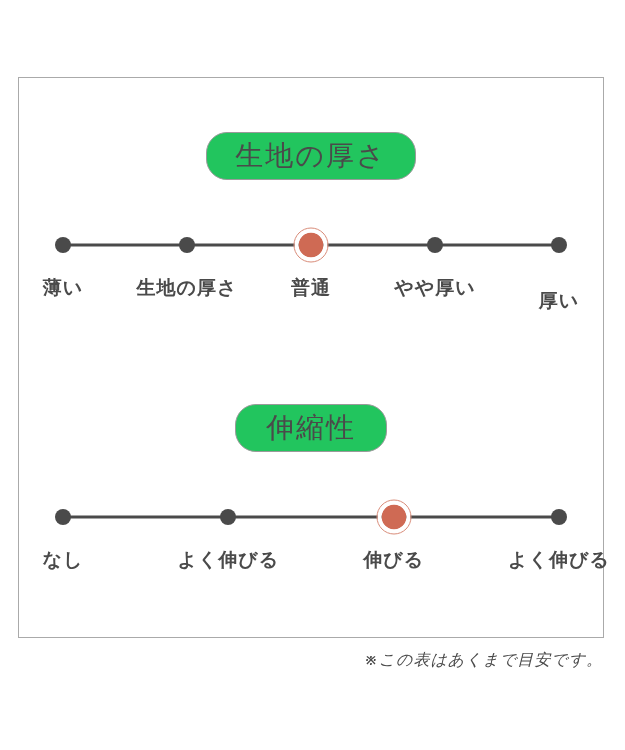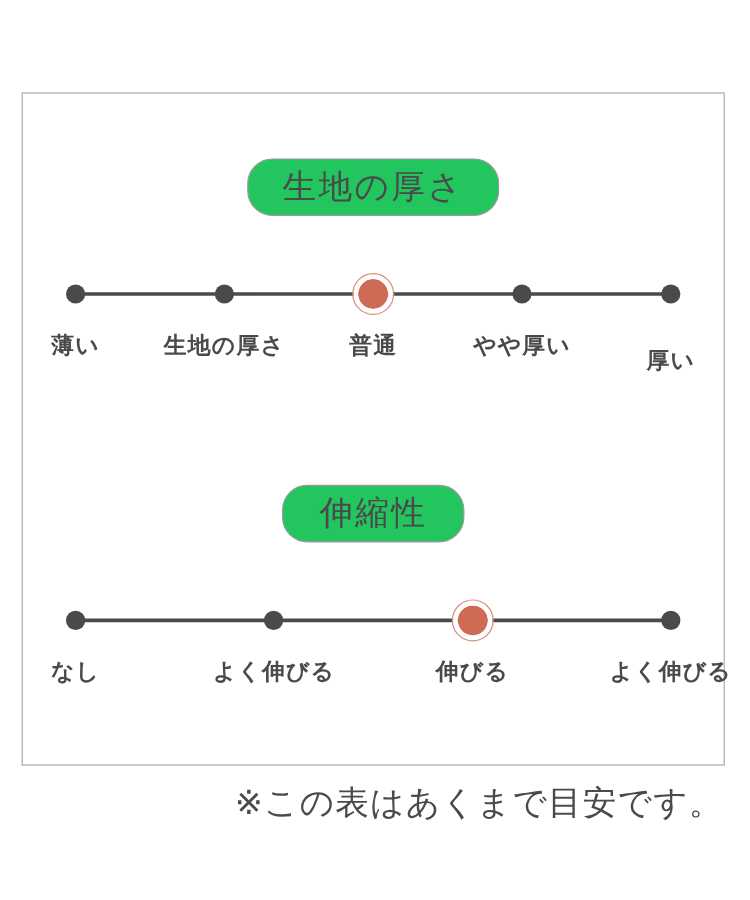--- a/index.html
+++ b/index.html
@@ -91,23 +91,24 @@
     font-size: 19px;
     letter-spacing: 1px;
     color: var(--text, #4a4a4a);
     font-weight: bold;
   }
   .opt-label.bold { font-weight: bold; }
   .footnote {
     position: absolute;
     top: 650px;
     right: 22px;
-    font-size: 28px;
+    font-size: 16px;
     letter-spacing: 1px;
     color: var(--text, #4a4a4a);
+    font-style: italic;
   }
 </style>
 </head>
 <body>
 
 <div class="spec-box">
 
   <section class="scale-section s0">
     <div class="pill-wrap">
       <div class="pill">

